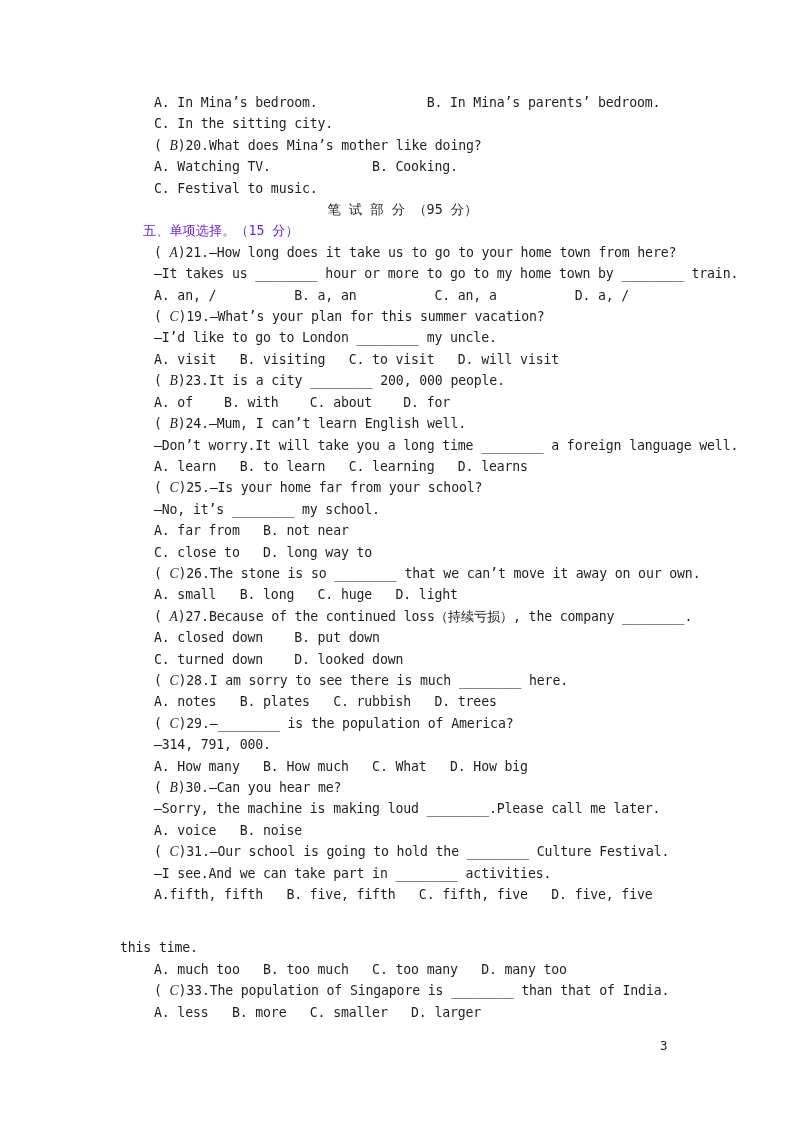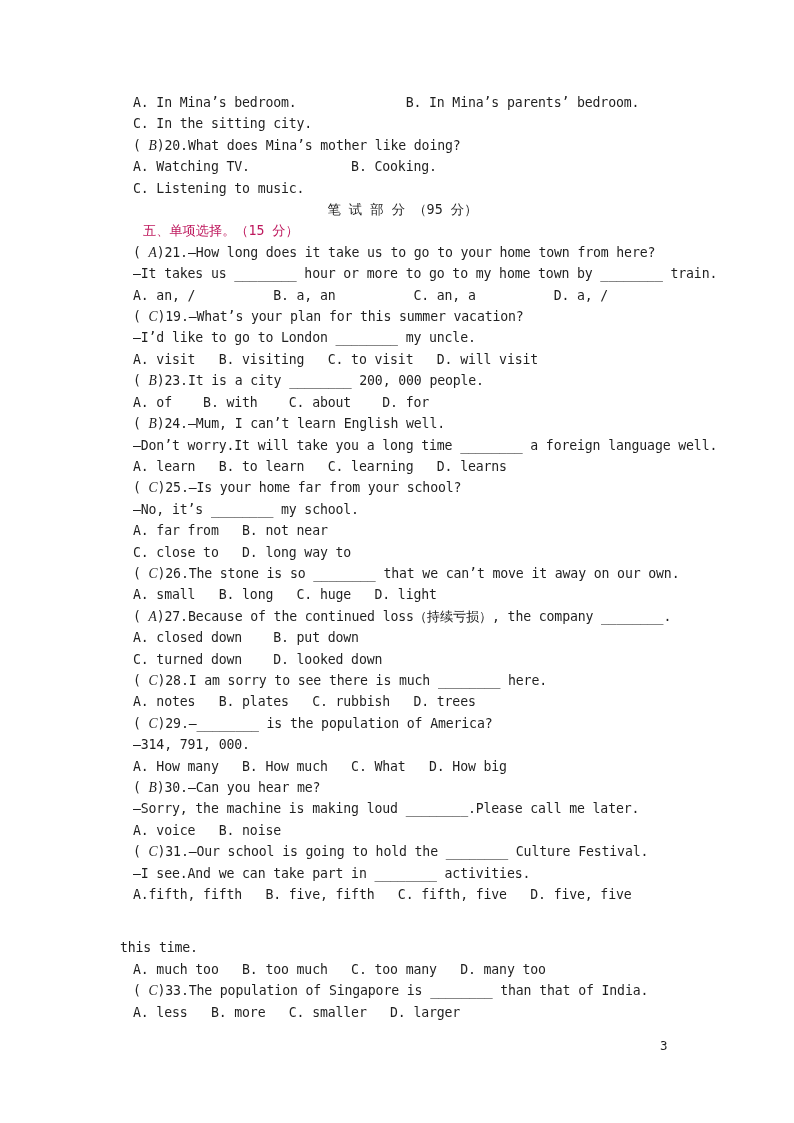--- a/index.html
+++ b/index.html
@@ -29,21 +29,21 @@
     top: 92px;
     width: 560px;
   }
   .line {
     font-family: "DejaVu Sans Mono", "Liberation Mono", monospace;
     font-size: 13.2px;
     line-height: 21.4px;
     white-space: pre;
     letter-spacing: -0.15px;
     color: #1f1f1f;
-    margin-left: 13px;
+    margin-left: 34px;
   }
   
   .line.flush {
     margin-left: 0;
     margin-top: 32px;
   }
   .title-line {
     font-family: "DejaVu Sans Mono", "Liberation Mono", monospace;
     font-size: 13.4px;
     line-height: 21.4px;
@@ -52,21 +52,21 @@
     margin-left: 23px;
     padding-right: 18px;
     color: #1f1f1f;
   }
   .section-line {
     font-family: "DejaVu Sans Mono", "Liberation Mono", monospace;
     font-size: 13.2px;
     line-height: 21.4px;
     white-space: pre;
     margin-left: 23px;
-    color: #be185d;
+    color: #6d28d9;
   }
   
   .key {
     font-family: "Liberation Serif", "DejaVu Serif", serif;
     font-style: italic;
     font-size: 13.6px;
   }
   #page-number {
     position: absolute;
     left: 660px;
@@ -80,21 +80,21 @@
 <body>
 
 <div id="page">
 
   <div id="content">
 
     <div class="line">A. In Mina’s bedroom.              B. In Mina’s parents’ bedroom.</div>
     <div class="line">C. In the sitting city.</div>
     <div class="line"><span>( </span><span class="key">B</span><span>)20.What does Mina’s mother like doing?</span></div>
     <div class="line">A. Watching TV.             B. Cooking.</div>
-    <div class="line">C. Listening to music.</div>
+    <div class="line">C. Festival to music.</div>
 
     <div class="title-line">笔 试 部 分 （95 分）</div>
     <div class="section-line">五、单项选择。（15 分）</div>
 
     <div id="question-list">
         <div class="line"><span>( </span><span class="key">A</span><span>)21.—How long does it take us to go to your home town from here?</span></div>
         <div class="line">—It takes us ________ hour or more to go to my home town by ________ train.</div>
         <div class="line">A. an, /          B. a, an          C. an, a          D. a, /</div>
         <div class="line"><span>( </span><span class="key">C</span><span>)19.—What’s your plan for this summer vacation?</span></div>
         <div class="line">—I’d like to go to London ________ my uncle.</div>

